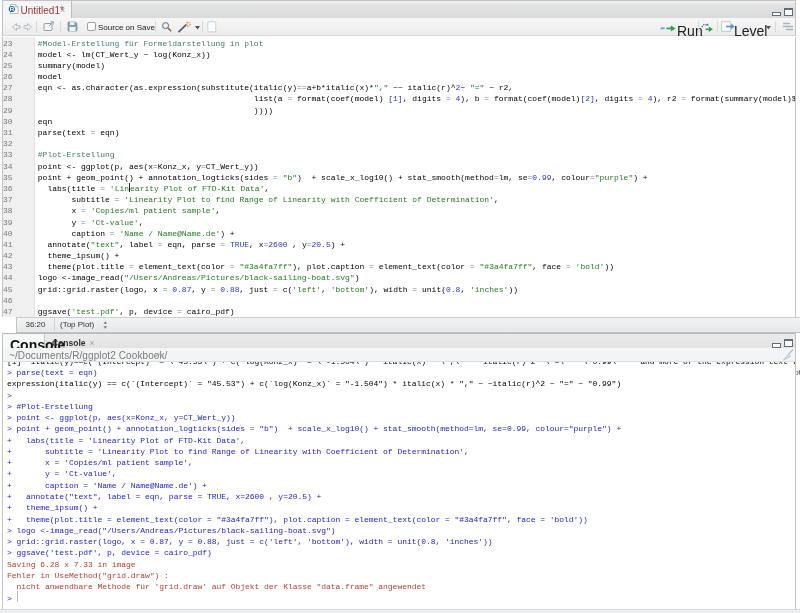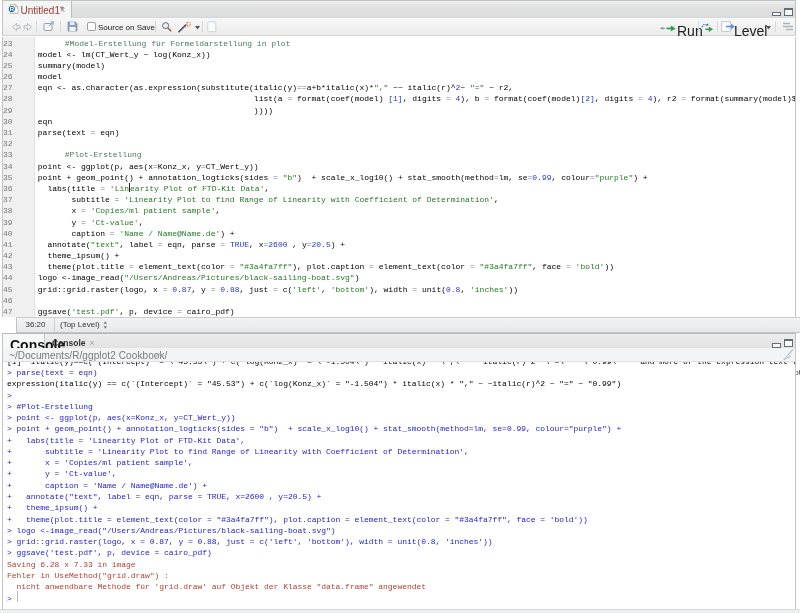--- a/index.html
+++ b/index.html
@@ -23,21 +23,21 @@
 #cb { position:absolute; left:84px; top:4px; width:9px; height:9px; background:#fff; border:1px solid #9e9e9e; border-radius:2px; }
 
 #editor { position:absolute; left:2px; top:37px; width:794px; height:280px; background:#fff;
   border-left:1px solid #c3c3c3; border-right:1px solid #c3c3c3; overflow:hidden; }
 #gutter { position:absolute; left:0; top:0; width:32px; height:280px; background:#f0f0f0; border-right:1px solid #e2e2e2; }
 #gutlines { position:absolute; left:0; top:0.5px; width:23px; color:#787878; }
 #gutlines .gl { height:11.2px; line-height:11.2px; }
 #code { position:absolute; left:34.8px; top:0.5px; width:900px; }
 #code .cl { height:11.2px; line-height:11.2px; color:#000; }
 i { font-style:normal; }
-.cm { color:#4b7a62;margin-left:27px; } .st { color:#257825; } .nu { color:#2936c0; } .eq { color:#6d7f96; } .kw { color:#2936c0; }
+.cm { color:#4b7a62; } .st { color:#257825; } .nu { color:#2936c0; } .eq { color:#6d7f96; } .kw { color:#2936c0; }
 #caret { display:inline-block; width:1px; height:9px; background:#222; vertical-align:-1.5px; }
 
 #status { position:absolute; left:16px; top:317px; width:794px; height:16px;
   background:linear-gradient(#f2f3f4,#e6e8ea); border:1px solid #c3c3c3; border-top:1px solid #cccccc; font-size:8px; color:#333; }
 #status .pos { position:absolute; left:0; top:0; width:38px; height:13px; border-right:1px solid #cfcfcf; text-align:center; line-height:13px; }
 #status .scope { position:absolute; left:43px; top:0; line-height:13px; }
 #status .rs { position:absolute; right:8px; top:0; line-height:13px;margin-top:48px; }
 
 #conbar { position:absolute; left:2px; top:333px; width:794px; height:14.5px;
   background:linear-gradient(#ececec,#e2e2e2); border-left:1px solid #c3c3c3; border-right:1px solid #c3c3c3; border-top:1px solid #b9b9b9; }
@@ -142,21 +142,21 @@
   </div>
 
   <div id="editor">
     <div id="gutter"></div>
     <div id="gutlines" class="mono"><div class="gl">23</div><div class="gl">24</div><div class="gl">25</div><div class="gl">26</div><div class="gl">27</div><div class="gl">28</div><div class="gl">29</div><div class="gl">30</div><div class="gl">31</div><div class="gl">32</div><div class="gl">33</div><div class="gl">34</div><div class="gl">35</div><div class="gl">36</div><div class="gl">37</div><div class="gl">38</div><div class="gl">39</div><div class="gl">40</div><div class="gl">41</div><div class="gl">42</div><div class="gl">43</div><div class="gl">44</div><div class="gl">45</div><div class="gl">46</div><div class="gl">47</div></div>
     <div id="code" class="mono"><div class="cl"><i class="cm">#Model-Erstellung für Formeldarstellung in plot</i></div><div class="cl">model &lt;- lm(CT_Wert_y ~ log(Konz_x))</div><div class="cl">summary(model)</div><div class="cl">model</div><div class="cl">eqn &lt;- as.character(as.expression(substitute(italic(y)<i class="eq">==</i>a+b*italic(x)*<i class="st">","</i> ~~ italic(r)^<i class="nu">2</i>~ <i class="st">"="</i> ~ r2,</div><div class="cl">                                             list(a <i class="eq">=</i> format(coef(model) <i class="nu">[1]</i>, digits <i class="eq">=</i> <i class="nu">4</i>), b <i class="eq">=</i> format(coef(model)<i class="nu">[2]</i>, digits <i class="eq">=</i> <i class="nu">4</i>), r2 <i class="eq">=</i> format(summary(model)$r.s</div><div class="cl">                                             ))))</div><div class="cl">eqn</div><div class="cl">parse(text <i class="eq">=</i> eqn)</div><div class="cl">&nbsp;</div><div class="cl"><i class="cm">#Plot-Erstellung</i></div><div class="cl">point &lt;- ggplot(p, aes(x<i class="eq">=</i>Konz_x, y<i class="eq">=</i>CT_Wert_y))</div><div class="cl">point + geom_point() + annotation_logticks(sides <i class="eq">=</i> <i class="st">"b"</i>)  + scale_x_log10() + stat_smooth(method<i class="eq">=</i>lm, se<i class="eq">=</i><i class="nu">0.99</i>, colour<i class="eq">=</i><i class="st">"purple"</i>) +</div><div class="cl">  labs(title <i class="eq">=</i> <i class="st">'Lin<span id="caret"></span>earity Plot of FTD-Kit Data'</i>,</div><div class="cl">       subtitle <i class="eq">=</i> <i class="st">'Linearity Plot to find Range of Linearity with Coefficient of Determination'</i>,</div><div class="cl">       x <i class="eq">=</i> <i class="st">'Copies/ml patient sample'</i>,</div><div class="cl">       y <i class="eq">=</i> <i class="st">'Ct-value'</i>,</div><div class="cl">       caption <i class="eq">=</i> <i class="st">'Name / Name@Name.de'</i>) +</div><div class="cl">  annotate(<i class="st">"text"</i>, label <i class="eq">=</i> eqn, parse <i class="eq">=</i> <i class="kw">TRUE</i>, x<i class="eq">=</i><i class="nu">2600</i> , y<i class="eq">=</i><i class="nu">20.5</i>) +</div><div class="cl">  theme_ipsum() +</div><div class="cl">  theme(plot.title <i class="eq">=</i> element_text(color <i class="eq">=</i> <i class="st">"#3a4fa7ff"</i>), plot.caption <i class="eq">=</i> element_text(color <i class="eq">=</i> <i class="st">"#3a4fa7ff"</i>, face <i class="eq">=</i> <i class="st">'bold'</i>))</div><div class="cl">logo &lt;-image_read(<i class="st">"/Users/Andreas/Pictures/black-sailing-boat.svg"</i>)</div><div class="cl">grid::grid.raster(logo, x <i class="eq">=</i> <i class="nu">0.87</i>, y <i class="eq">=</i> <i class="nu">0.88</i>, just <i class="eq">=</i> c(<i class="st">'left'</i>, <i class="st">'bottom'</i>), width <i class="eq">=</i> unit(<i class="nu">0.8</i>, <i class="st">'inches'</i>))</div><div class="cl">&nbsp;</div><div class="cl">ggsave(<i class="st">'test.pdf'</i>, p, device <i class="eq">=</i> cairo_pdf)</div></div>
   </div>
 
   <div id="status">
     <div class="pos">36:20</div>
-    <div class="scope">(Top Level)</div>
+    <div class="scope">(Top Plot)</div>
       <svg width="4.5" height="8" style="left:86px;top:3px" viewBox="0 0 4.5 8">
         <path d="M2.25 0.2 L4 2.8 H0.5 Z" fill="#787878"></path>
         <path d="M2.25 7.8 L4 5.2 H0.5 Z" fill="#787878"></path>
       </svg>
     <div class="rs">R Script</div>
       <svg width="4.5" height="8" style="left:786px;top:3px" viewBox="0 0 4.5 8">
         <path d="M2.25 0.2 L4 2.8 H0.5 Z" fill="#787878"></path>
         <path d="M2.25 7.8 L4 5.2 H0.5 Z" fill="#787878"></path>
       </svg>
   </div>

